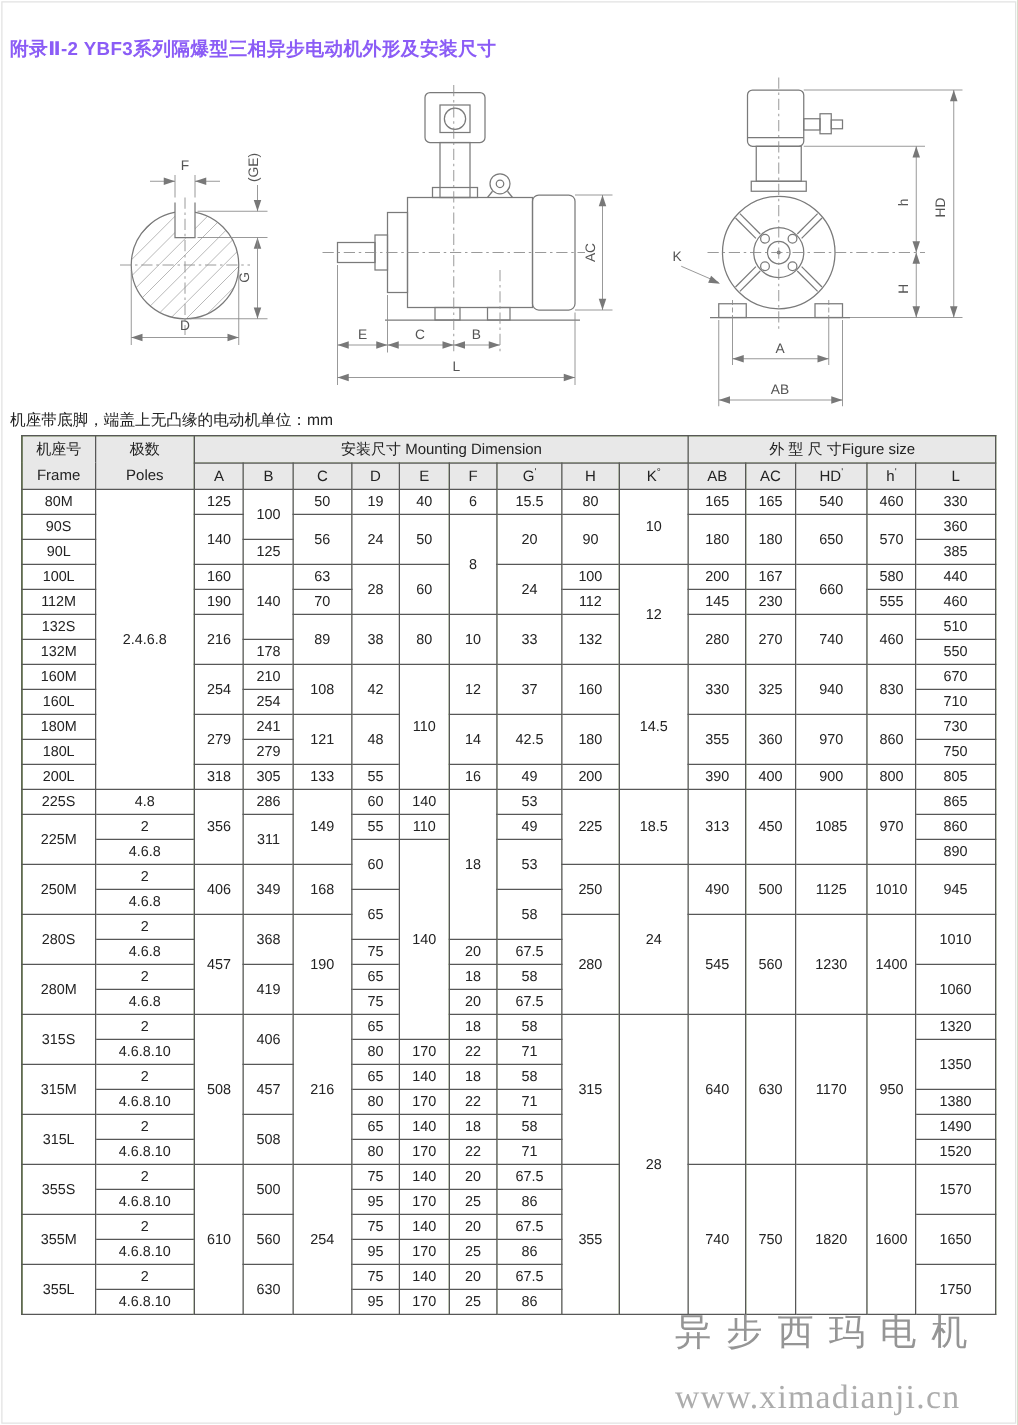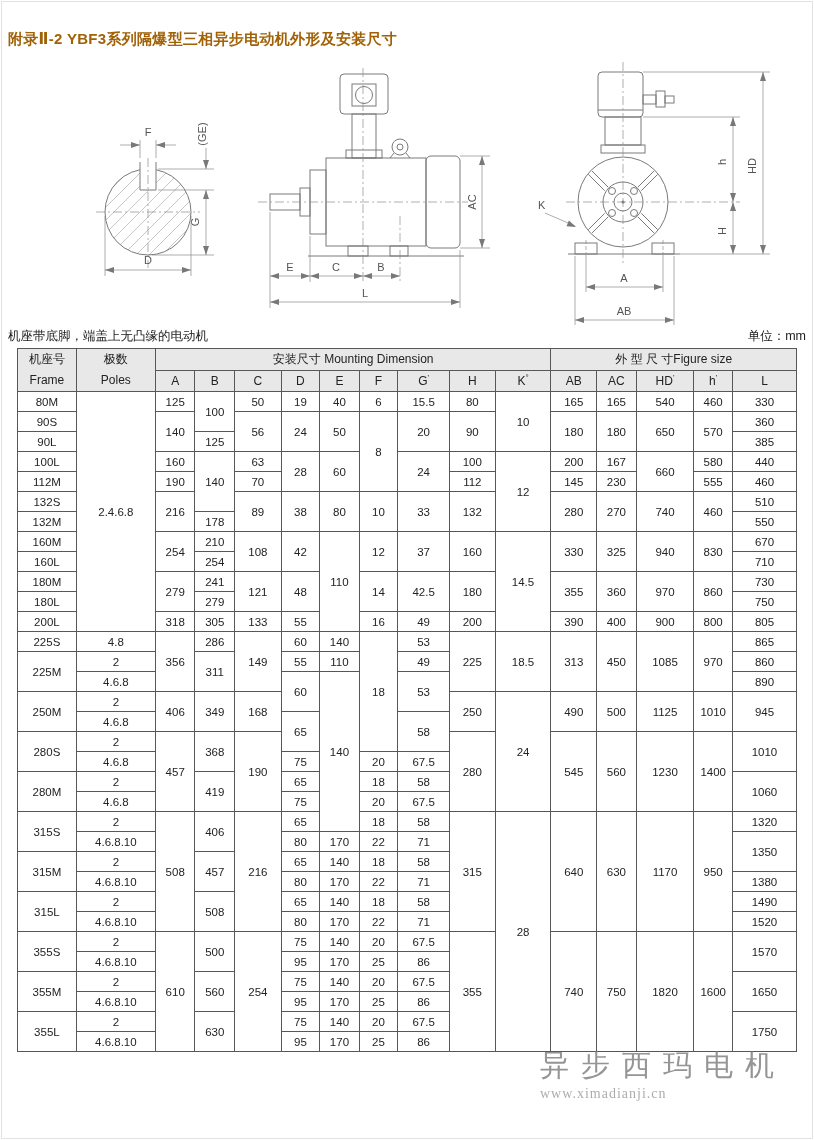--- a/index.html
+++ b/index.html
@@ -1,42 +1,42 @@
 <!DOCTYPE html>
 <html><head>
 <meta charset="utf-8">
 <style>
 *{box-sizing:border-box;margin:0;padding:0}
 html,body{width:814px;background:#f4f4f4;font-family:"Liberation Sans","DejaVu Sans",sans-serif}
 .page{position:relative;width:814px;height:1140px;background:#fff;overflow:hidden}
 .page-border{position:absolute;inset:1px;border:1px solid #e2e2e2;pointer-events:none}
-.title{position:absolute;left:8px;top:30px;font-size:15px;font-weight:700;color:#a16207;letter-spacing:.3px}
+.title{position:absolute;left:8px;top:30px;font-size:15px;font-weight:700;color:#8b5cf6;letter-spacing:.3px}
 .drawings{position:absolute;left:0;top:0;width:814px;height:344px}
 .drawings svg{position:absolute}
 .d1{left:56px;top:110px}
 .d2{left:252px;top:66px}
 .d3{left:518px;top:58px}
 .ln{fill:none;stroke:#7a7a7a;stroke-width:1}
 .cl{stroke:#8c8c8c;stroke-width:.7;stroke-dasharray:9 3 2 3;fill:none}
 .cs{stroke:#8c8c8c;stroke-width:.7;stroke-dasharray:4 2;fill:none}
 .dl{stroke:#8a8a8a;stroke-width:.7;fill:none}
 .hl{stroke:#a0a0a0;stroke-width:.6}
 .ar{fill:#787878;stroke:none}
 .dt{font-size:11px;fill:#555;font-family:"Liberation Sans","DejaVu Sans",sans-serif}
-.caption-row{position:absolute;left:8px;width:798px;top:328px;display:flex;justify-content:space-between;font-size:12.5px;color:#222}
+.caption-row{position:absolute;left:8px;width:798px;top:328px;display:flex;font-size:12.5px;color:#222}
 table{position:absolute;left:17px;top:348px;width:780px;border-collapse:collapse;table-layout:fixed;background:#4d7c0f;border:1.5px solid #3c3c3c}
 th,td{border:1px solid #575757;text-align:center;vertical-align:middle;color:#232323}
 th{background:#e8e8e8;font-weight:400;font-size:12px;height:21px}
 td{font-size:11.5px;height:20px;padding:0 1px;background:#fff}
 .two-line div{height:21px;line-height:21px}
 sup{font-size:8px;line-height:0}
 .footnotes{position:absolute;left:8px;top:1095px;font-size:11px;color:#2b2b2b;line-height:15px}
 .watermark{position:absolute;left:540px;top:1046px;z-index:5;pointer-events:none;font-family:"Liberation Serif","DejaVu Serif",serif}
 .wm1{font-size:29px;letter-spacing:12px;white-space:nowrap;color:rgba(130,130,130,.85)}
-.wm2{font-size:14px;letter-spacing:1px;margin-top:0;color:rgba(158,158,158,.85)}
+.wm2{font-size:27px;letter-spacing:1px;margin-top:16px;color:rgba(158,158,158,.85)}
 </style>
 </head>
 <body>
 
 <div class="page">
   <div class="page-border"></div>
 
   <h1 class="title">附录Ⅱ-2 YBF3系列隔爆型三相异步电动机外形及安装尺寸</h1>
 
   <div class="drawings">

